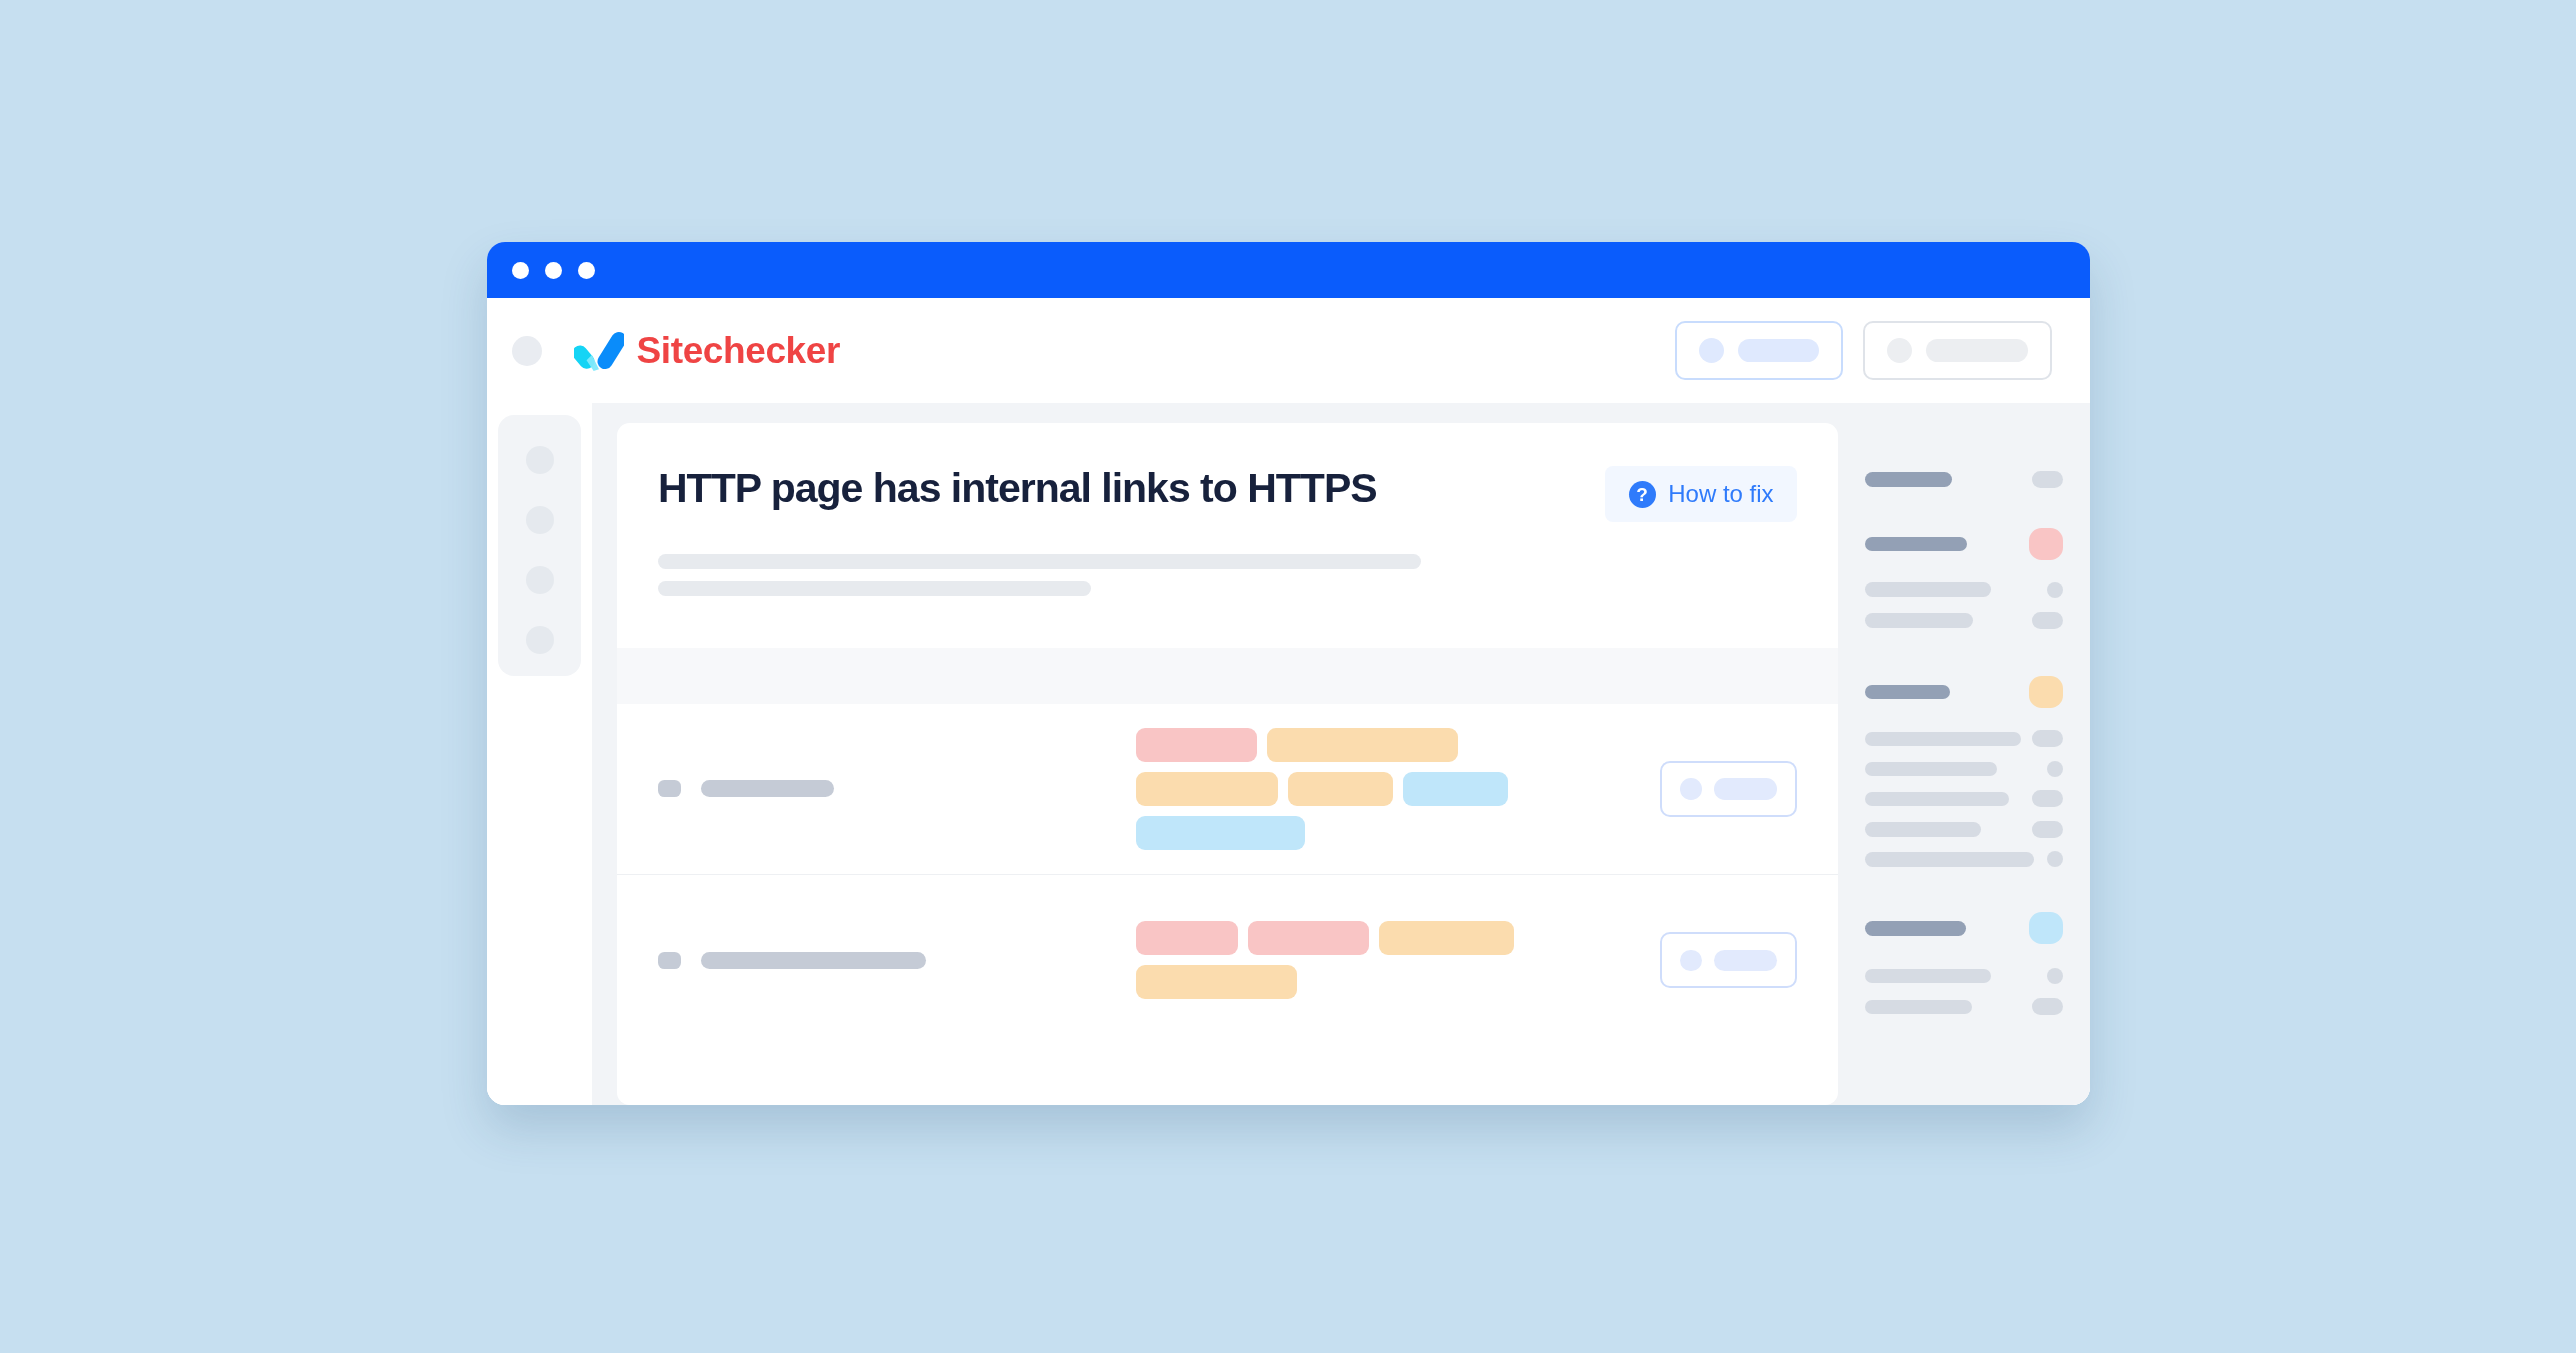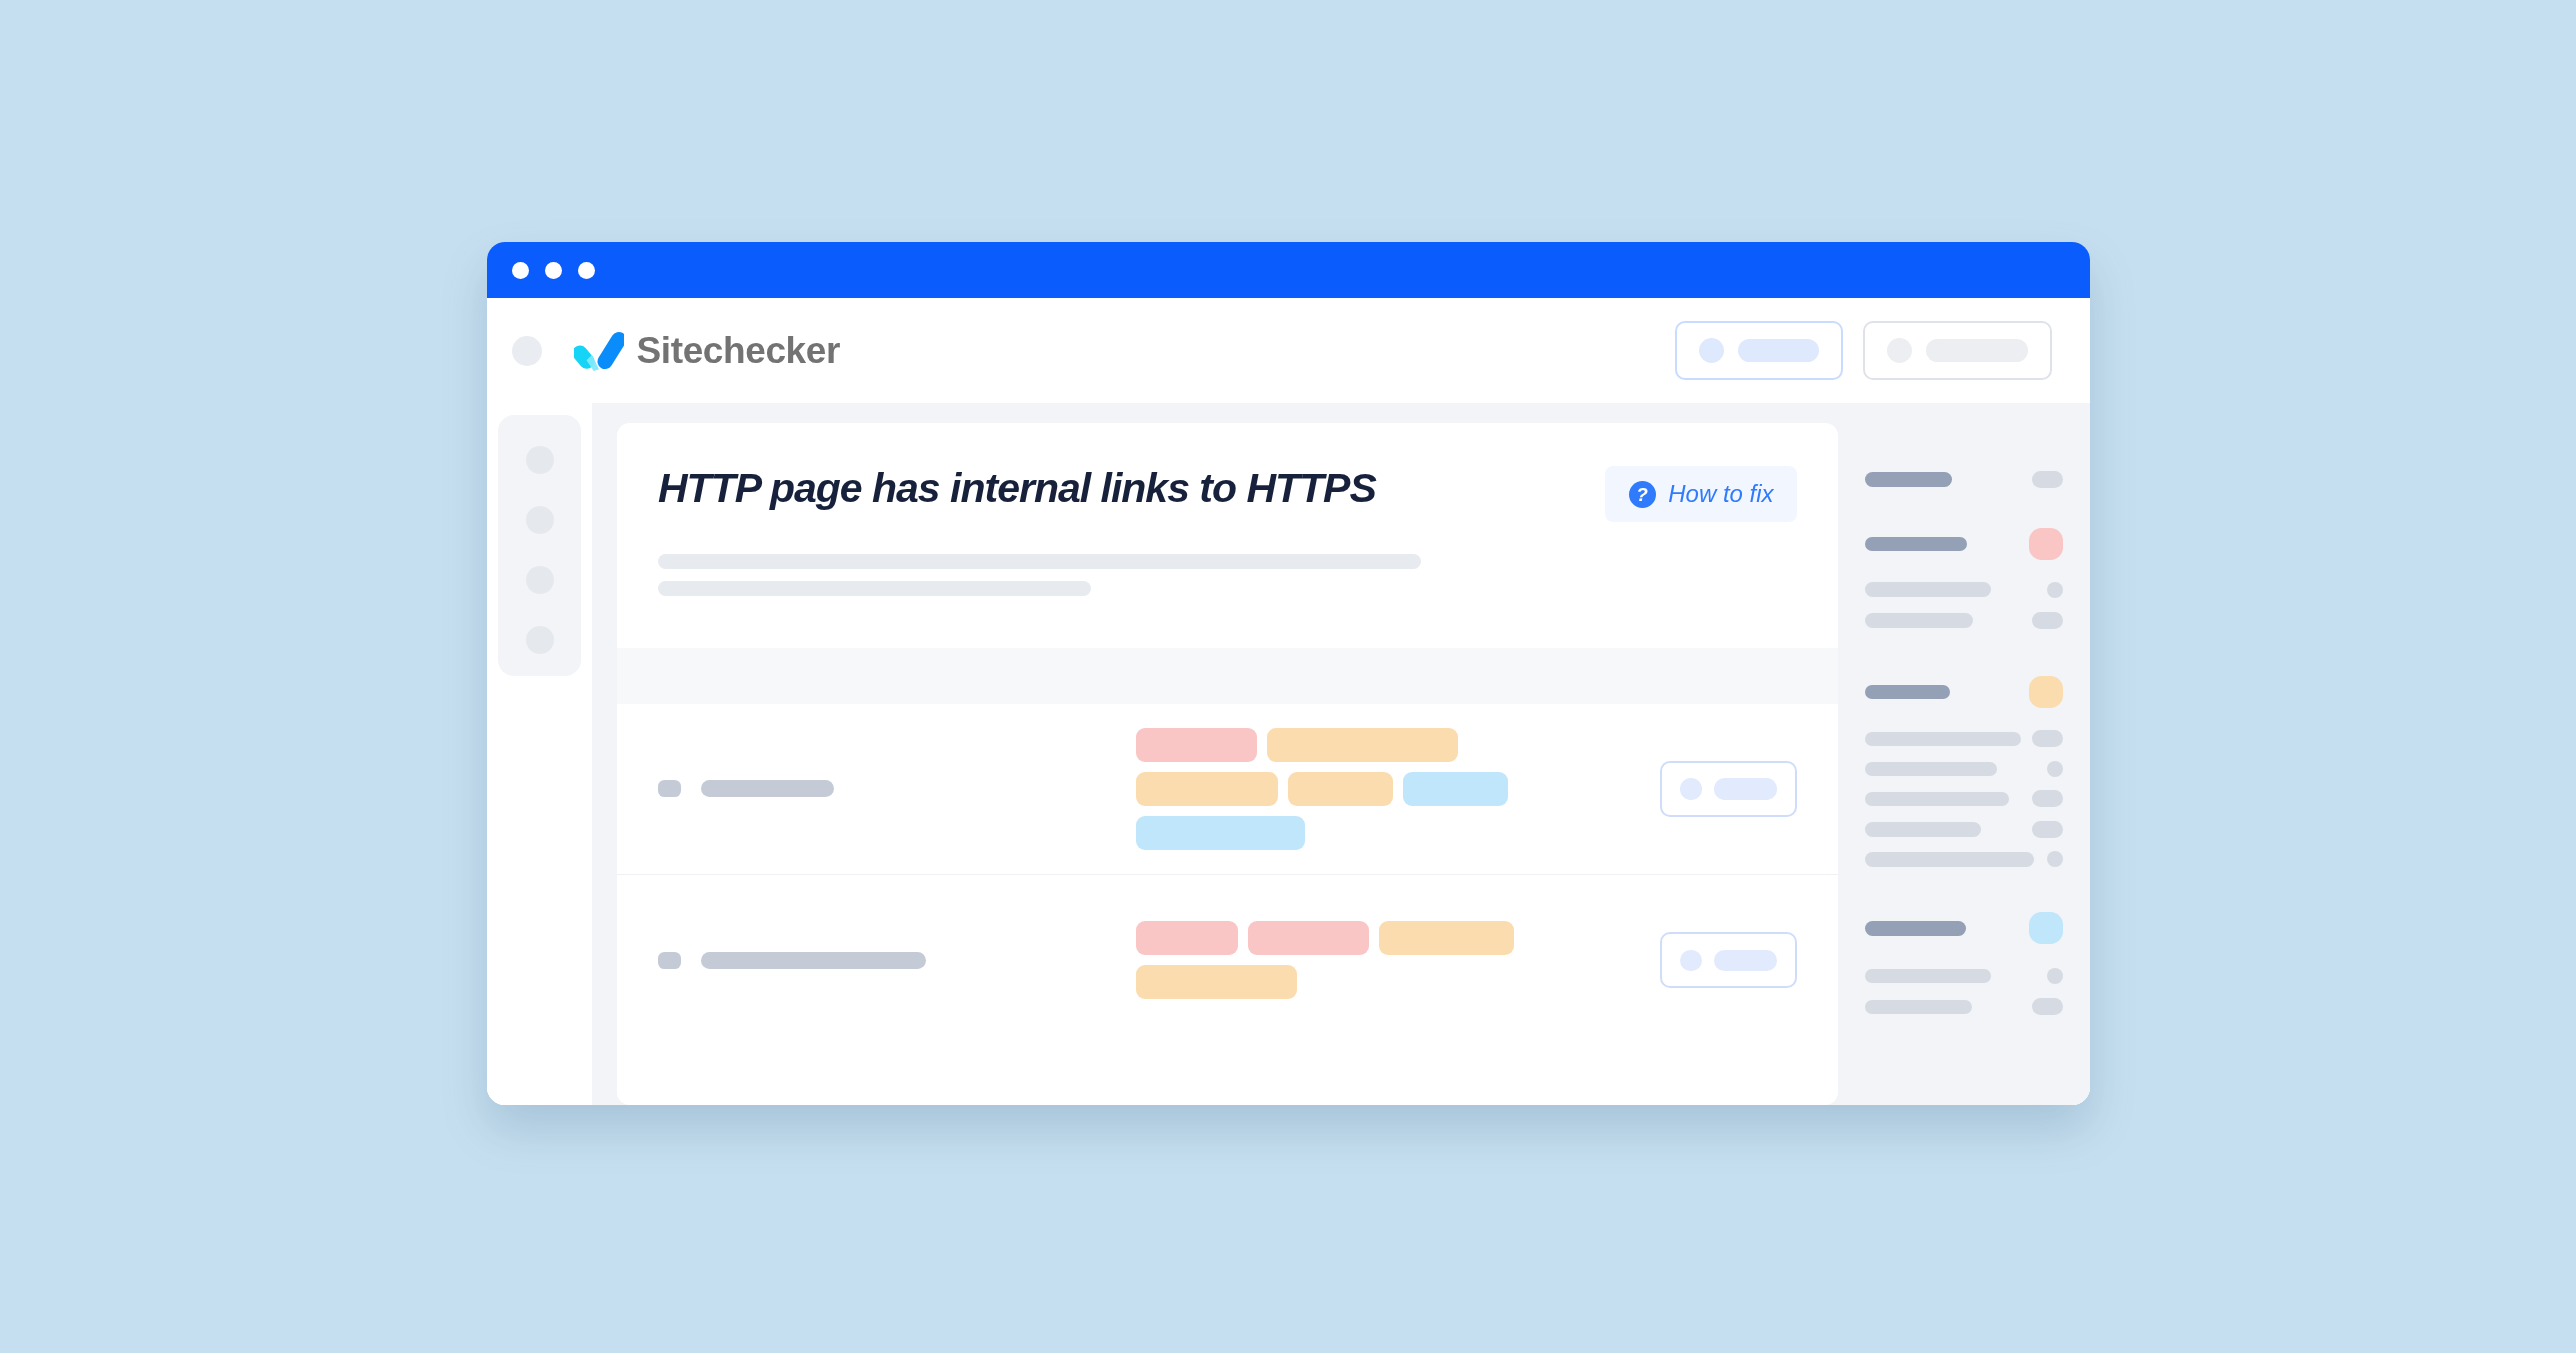--- a/index.html
+++ b/index.html
@@ -67,21 +67,21 @@
   .brand {
     display: flex;
     align-items: center;
     gap: 12.6px;
     margin-left: 32px;
   }
   .brand-logo { width: 50px; height: 41px; flex: 0 0 50px; }
   .brand-name {
     font-size: 37px;
     font-weight: 700;
-    color: #737373;
+    color: #ef4444;
     letter-spacing: -0.4px;
     white-space: nowrap;
   }
   .header-actions {
     margin-left: auto;
     display: flex;
     align-items: center;
     gap: 20px;
   }
   .hbtn {
@@ -99,21 +99,20 @@
   .hbtn .ph-bar { height: 23.4px; border-radius: 11.7px; flex: 1 1 auto; }
   .hbtn.primary .ph-dot, .hbtn.primary .ph-bar { background: #dfe9fe; }
   .hbtn.secondary .ph-dot, .hbtn.secondary .ph-bar { background: #eceef1; }
 
   
   .appbody {
     flex: 1 1 auto;
     display: flex;
     background: #ffffff;
     min-height: 0;
-    font-style: italic;
   }
 
   
   .leftrail {
     width: 105px;
     flex: 0 0 105px;
     background: #ffffff;
     padding-top: 11.7px;
     display: flex;
     justify-content: center;

